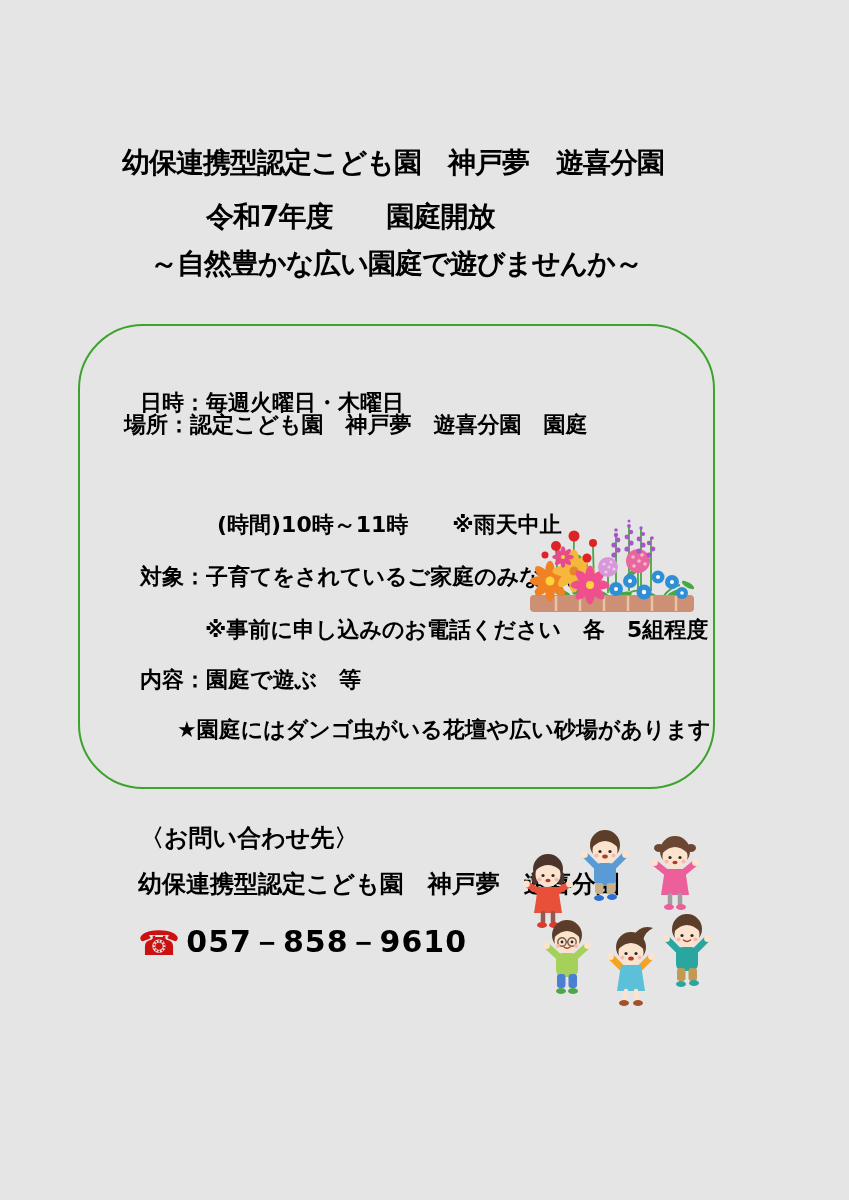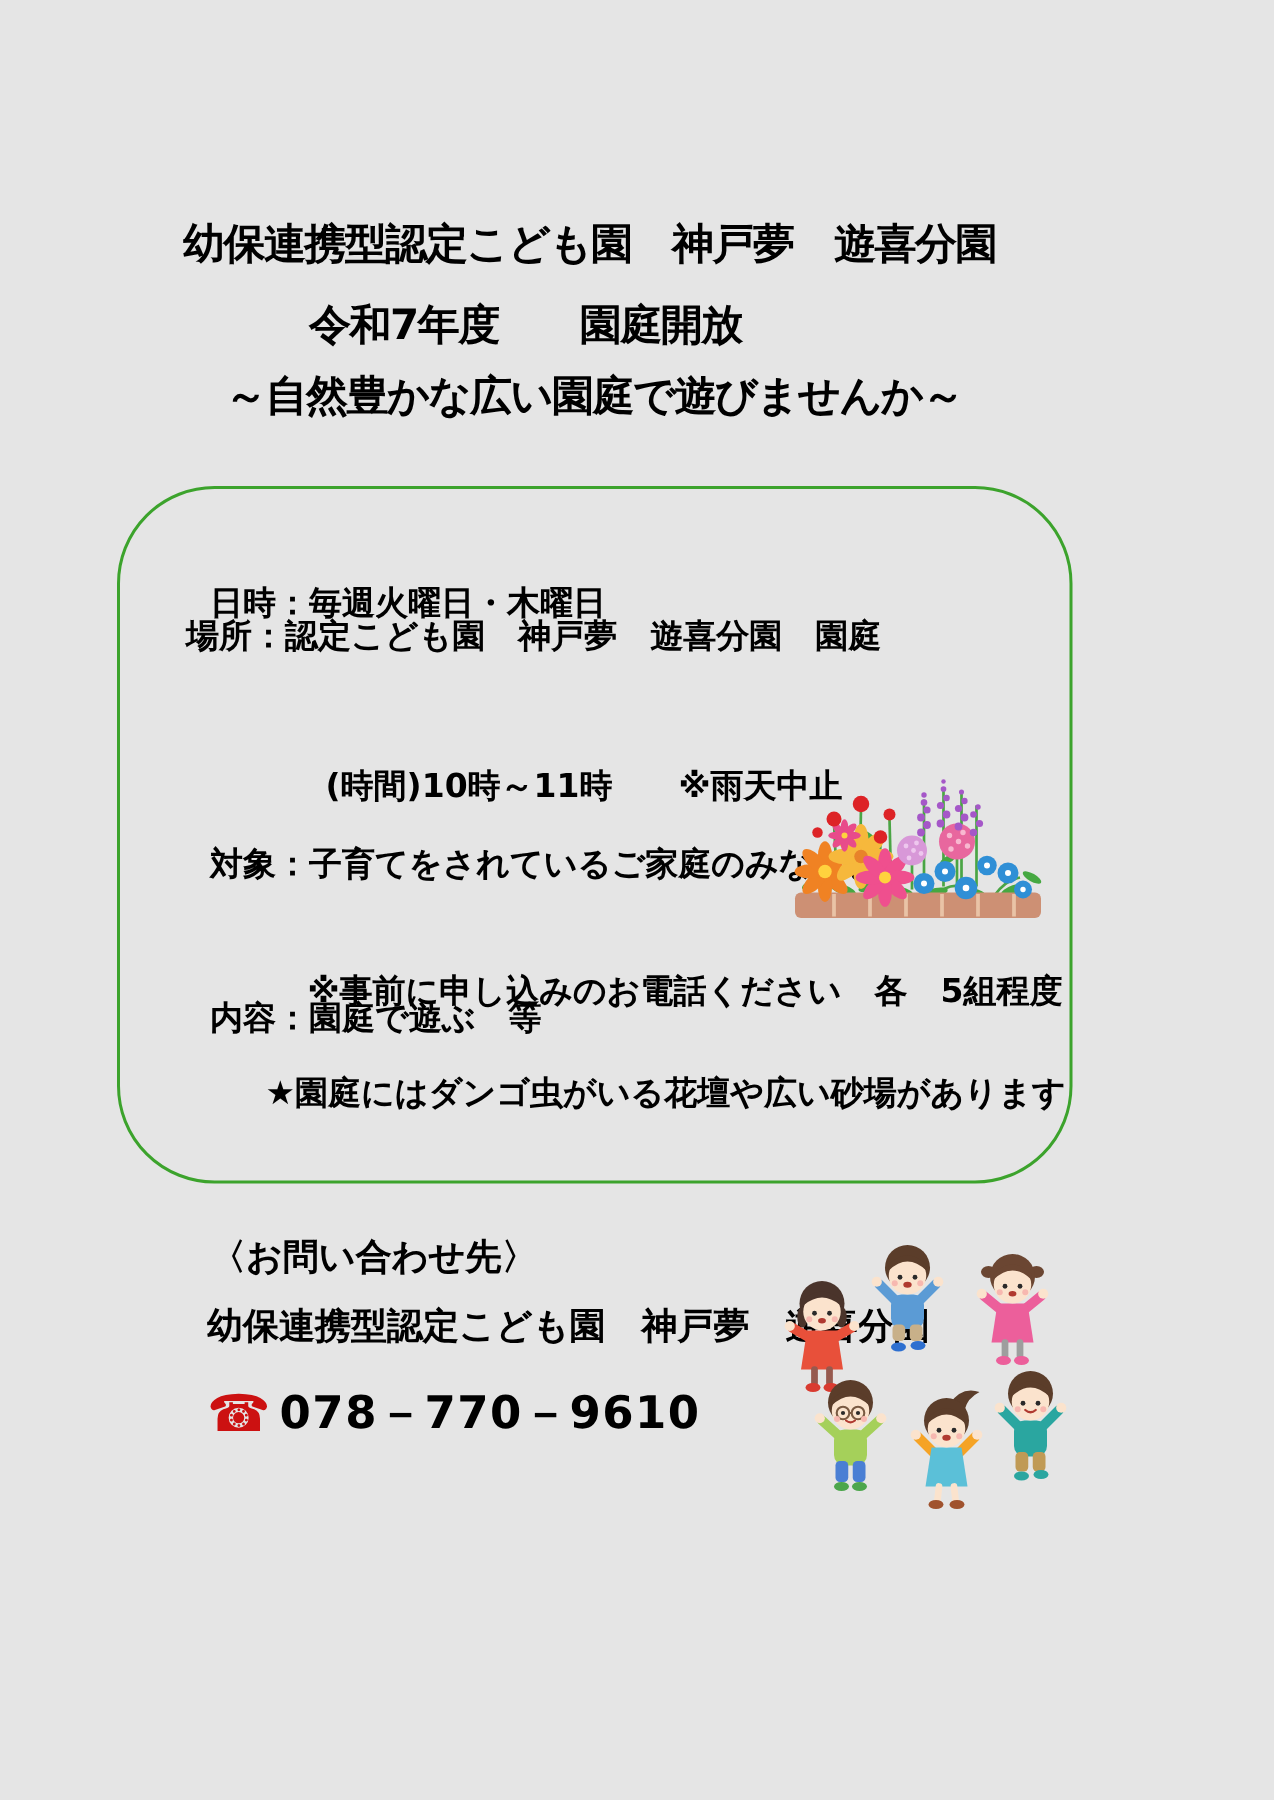--- a/index.html
+++ b/index.html
@@ -27,21 +27,21 @@
 
   <div class="abs bold title-line" style="left:122px;top:148px;">幼保連携型認定こども園　神戸夢　遊喜分園</div>
   <div class="abs bold title-line" style="left:206px;top:202px;">令和7年度　　園庭開放</div>
   <div class="abs bold title-line" style="left:150px;top:249px;">～自然豊かな広い園庭で遊びませんか～</div>
 
   <div class="info-box">
     <div class="box-line" style="left:60px;top:37px;margin-top:28px;">日時：毎週火曜日・木曜日</div>
     <div class="box-line" style="left:44px;top:87px;">場所：認定こども園　神戸夢　遊喜分園　園庭</div>
     <div class="box-line" style="left:117px;top:187px;margin-left:20px;">(時間)10時～11時　　※雨天中止</div>
     <div class="box-line" style="left:60px;top:239px;">対象：子育てをされているご家庭のみなさま</div>
-    <div class="box-line" style="left:125px;top:292px;margin-top:32px;">※事前に申し込みのお電話ください　各　5組程度</div>
+    <div class="box-line" style="left:125px;top:292px;">※事前に申し込みのお電話ください　各　5組程度</div>
     <div class="box-line" style="left:60px;top:342px;">内容：園庭で遊ぶ　等</div>
     <div class="box-line" style="left:97px;top:392px;">★園庭にはダンゴ虫がいる花壇や広い砂場があります</div>
   </div>
 
   <svg class="abs" style="left:528px;top:505px;" width="168" height="108" viewBox="0 0 168 108">
     <defs>
       <g id="p8">
         <ellipse rx="3.2" ry="7" cy="-6.5" fill="currentColor"></ellipse>
         <ellipse rx="3.2" ry="7" cy="-6.5" fill="currentColor" transform="rotate(45)"></ellipse>
         <ellipse rx="3.2" ry="7" cy="-6.5" fill="currentColor" transform="rotate(90)"></ellipse>
@@ -166,21 +166,21 @@
         <circle cx="144" cy="77" r="2" fill="#ffffff"></circle>
       <circle cx="154" cy="88" r="6" fill="#2f8fd6"></circle>
         <circle cx="154" cy="88" r="1.8" fill="#ffffff"></circle>
     </g>
   </svg>
 
   <div class="abs bold contact-line" style="left:140px;top:822px;">〈お問い合わせ先〉</div>
   <div class="abs bold contact-line" style="left:138px;top:868px;">幼保連携型認定こども園　神戸夢　遊喜分園</div>
   <div class="abs phone-row" style="left:138px;top:922px;">
     <span class="phone-icon">☎</span>
-    <span class="phone-num">078－770－9610</span>
+    <span class="phone-num">057－858－9610</span>
   </div>
 
   <svg class="abs" style="left:515px;top:812px;" width="220" height="196" viewBox="0 0 220 196">
 
     <g transform="translate(33,60)">
       <line x1="-8" y1="20" x2="-20" y2="13" stroke="#e8503a" stroke-width="6.5" stroke-linecap="round"></line>
       <line x1="8" y1="20" x2="20" y2="13" stroke="#e8503a" stroke-width="6.5" stroke-linecap="round"></line>
       <circle cx="-21.5" cy="12" r="3.4" fill="#fbe3cd"></circle>
         <circle cx="21.5" cy="12" r="3.4" fill="#fbe3cd"></circle>
       <path d="M-10,15 L10,15 L14,41 L-14,41 Z" fill="#e8503a"></path>

